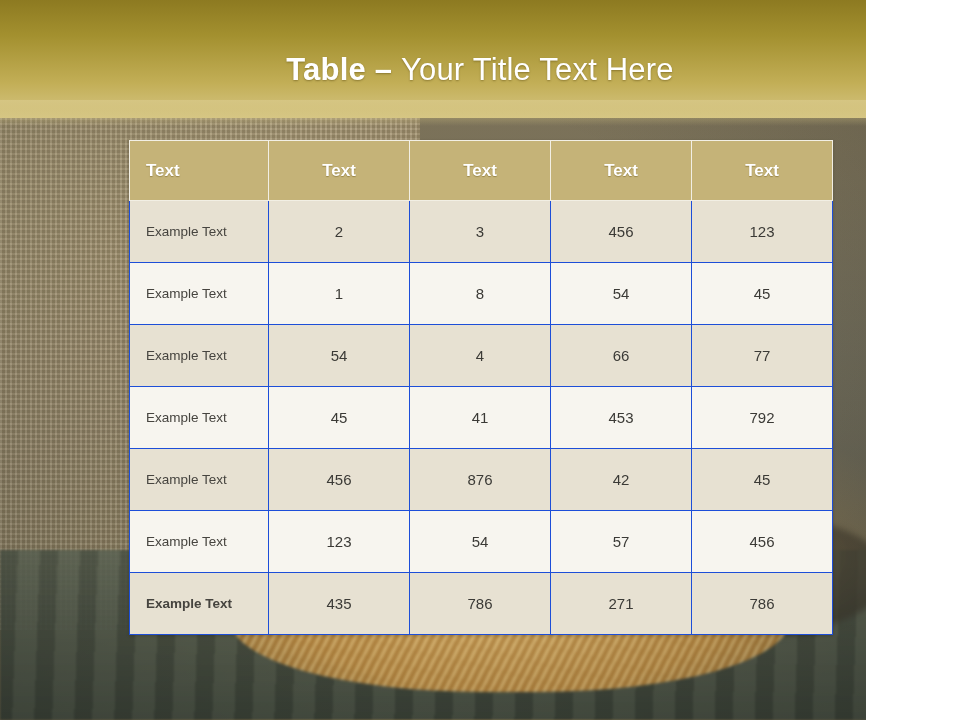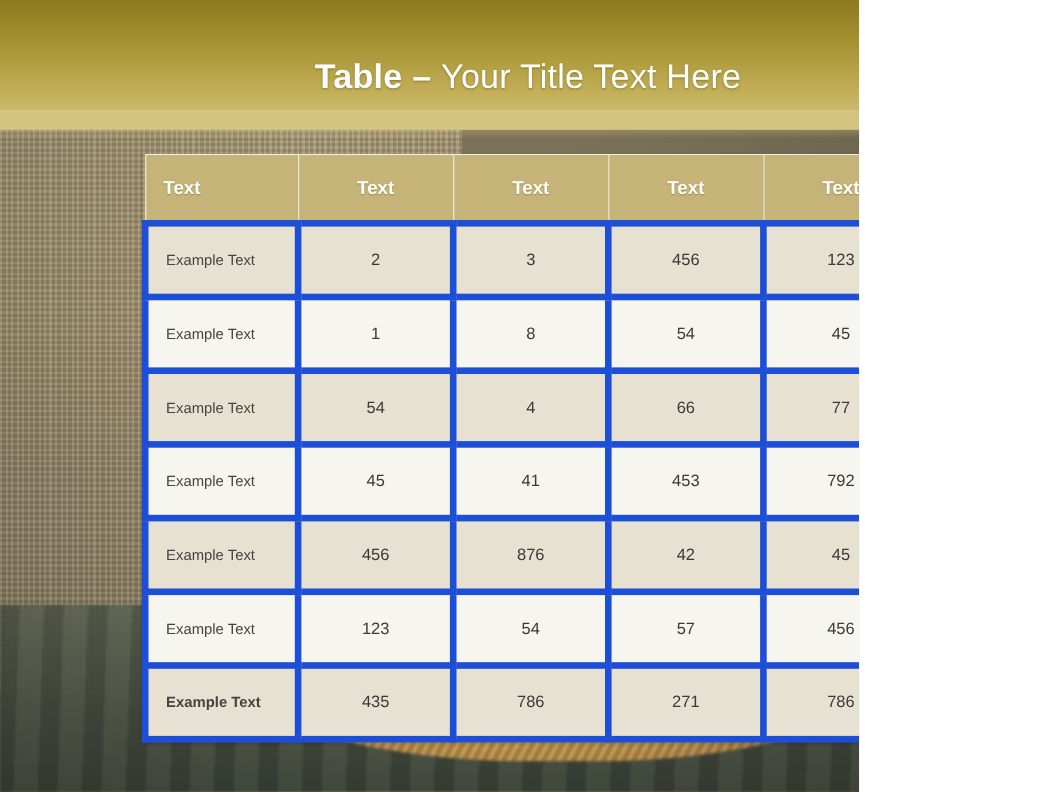--- a/index.html
+++ b/index.html
@@ -7,21 +7,21 @@
     padding: 0;
   }
   body {
     width: 960px;
     height: 720px;
     overflow: hidden;
     font-family: "Liberation Sans", sans-serif;
   }
   .slide {
     position: relative;
-    width: 781px;
+    width: 866px;
     height: 720px;
     overflow: hidden;
     background: #b9a469;
   }
   
   .bg-base {
     position: absolute;
     inset: 0;
     background:
       radial-gradient(ellipse 70% 40% at 50% 92%, rgba(214,176,96,0.95) 0%, rgba(160,128,72,0.75) 45%, rgba(90,85,70,0.6) 100%),
@@ -145,21 +145,21 @@
   }
   table.data thead th.first {
     text-align: left;
     padding-left: 16px;
   }
   table.data tbody td {
     height: 59px;
     font-size: 15px;
     color: #3b3a36;
     text-align: center;
-    border: 6px solid #1d4ed8;
+    border: 1px solid #1d4ed8;
   }
   table.data tbody td.label {
     text-align: left;
     padding-left: 16px;
     font-size: 13.5px;
     color: #46443f;
   }
   tr.shade td { background: #e7e1d2; }
   tr.plain td { background: #f7f5ef; }
   tr.total td {

